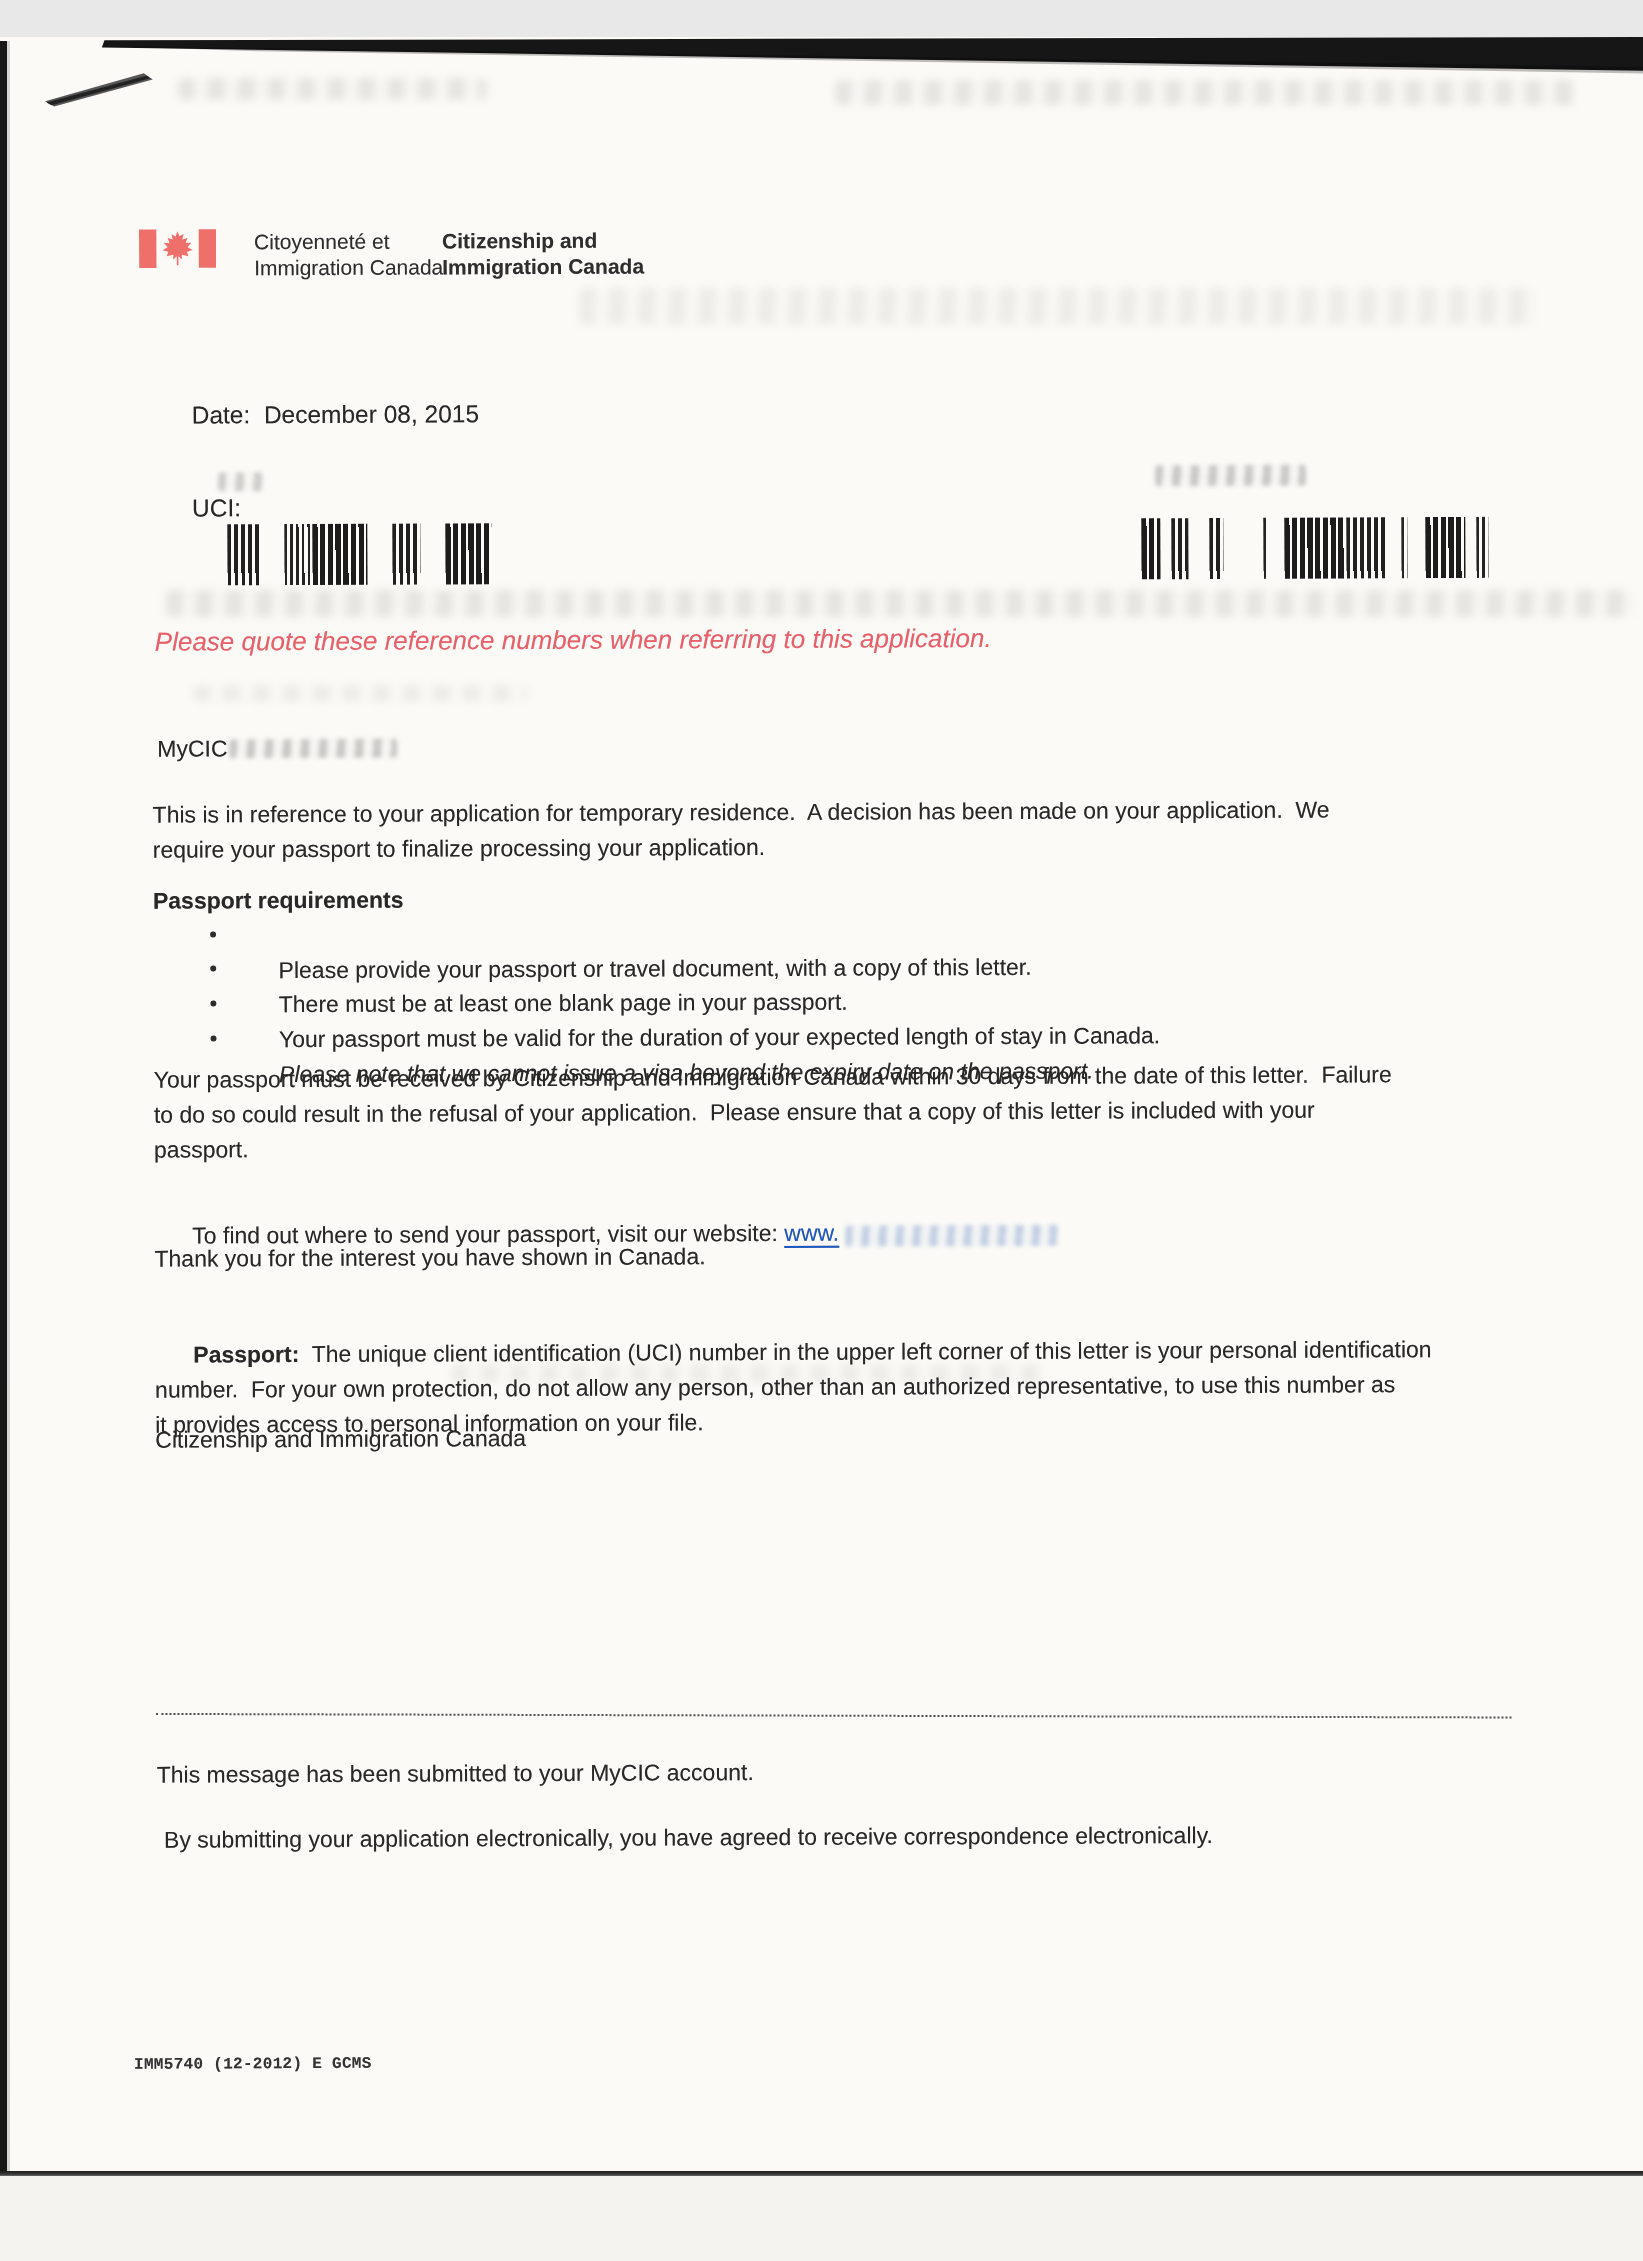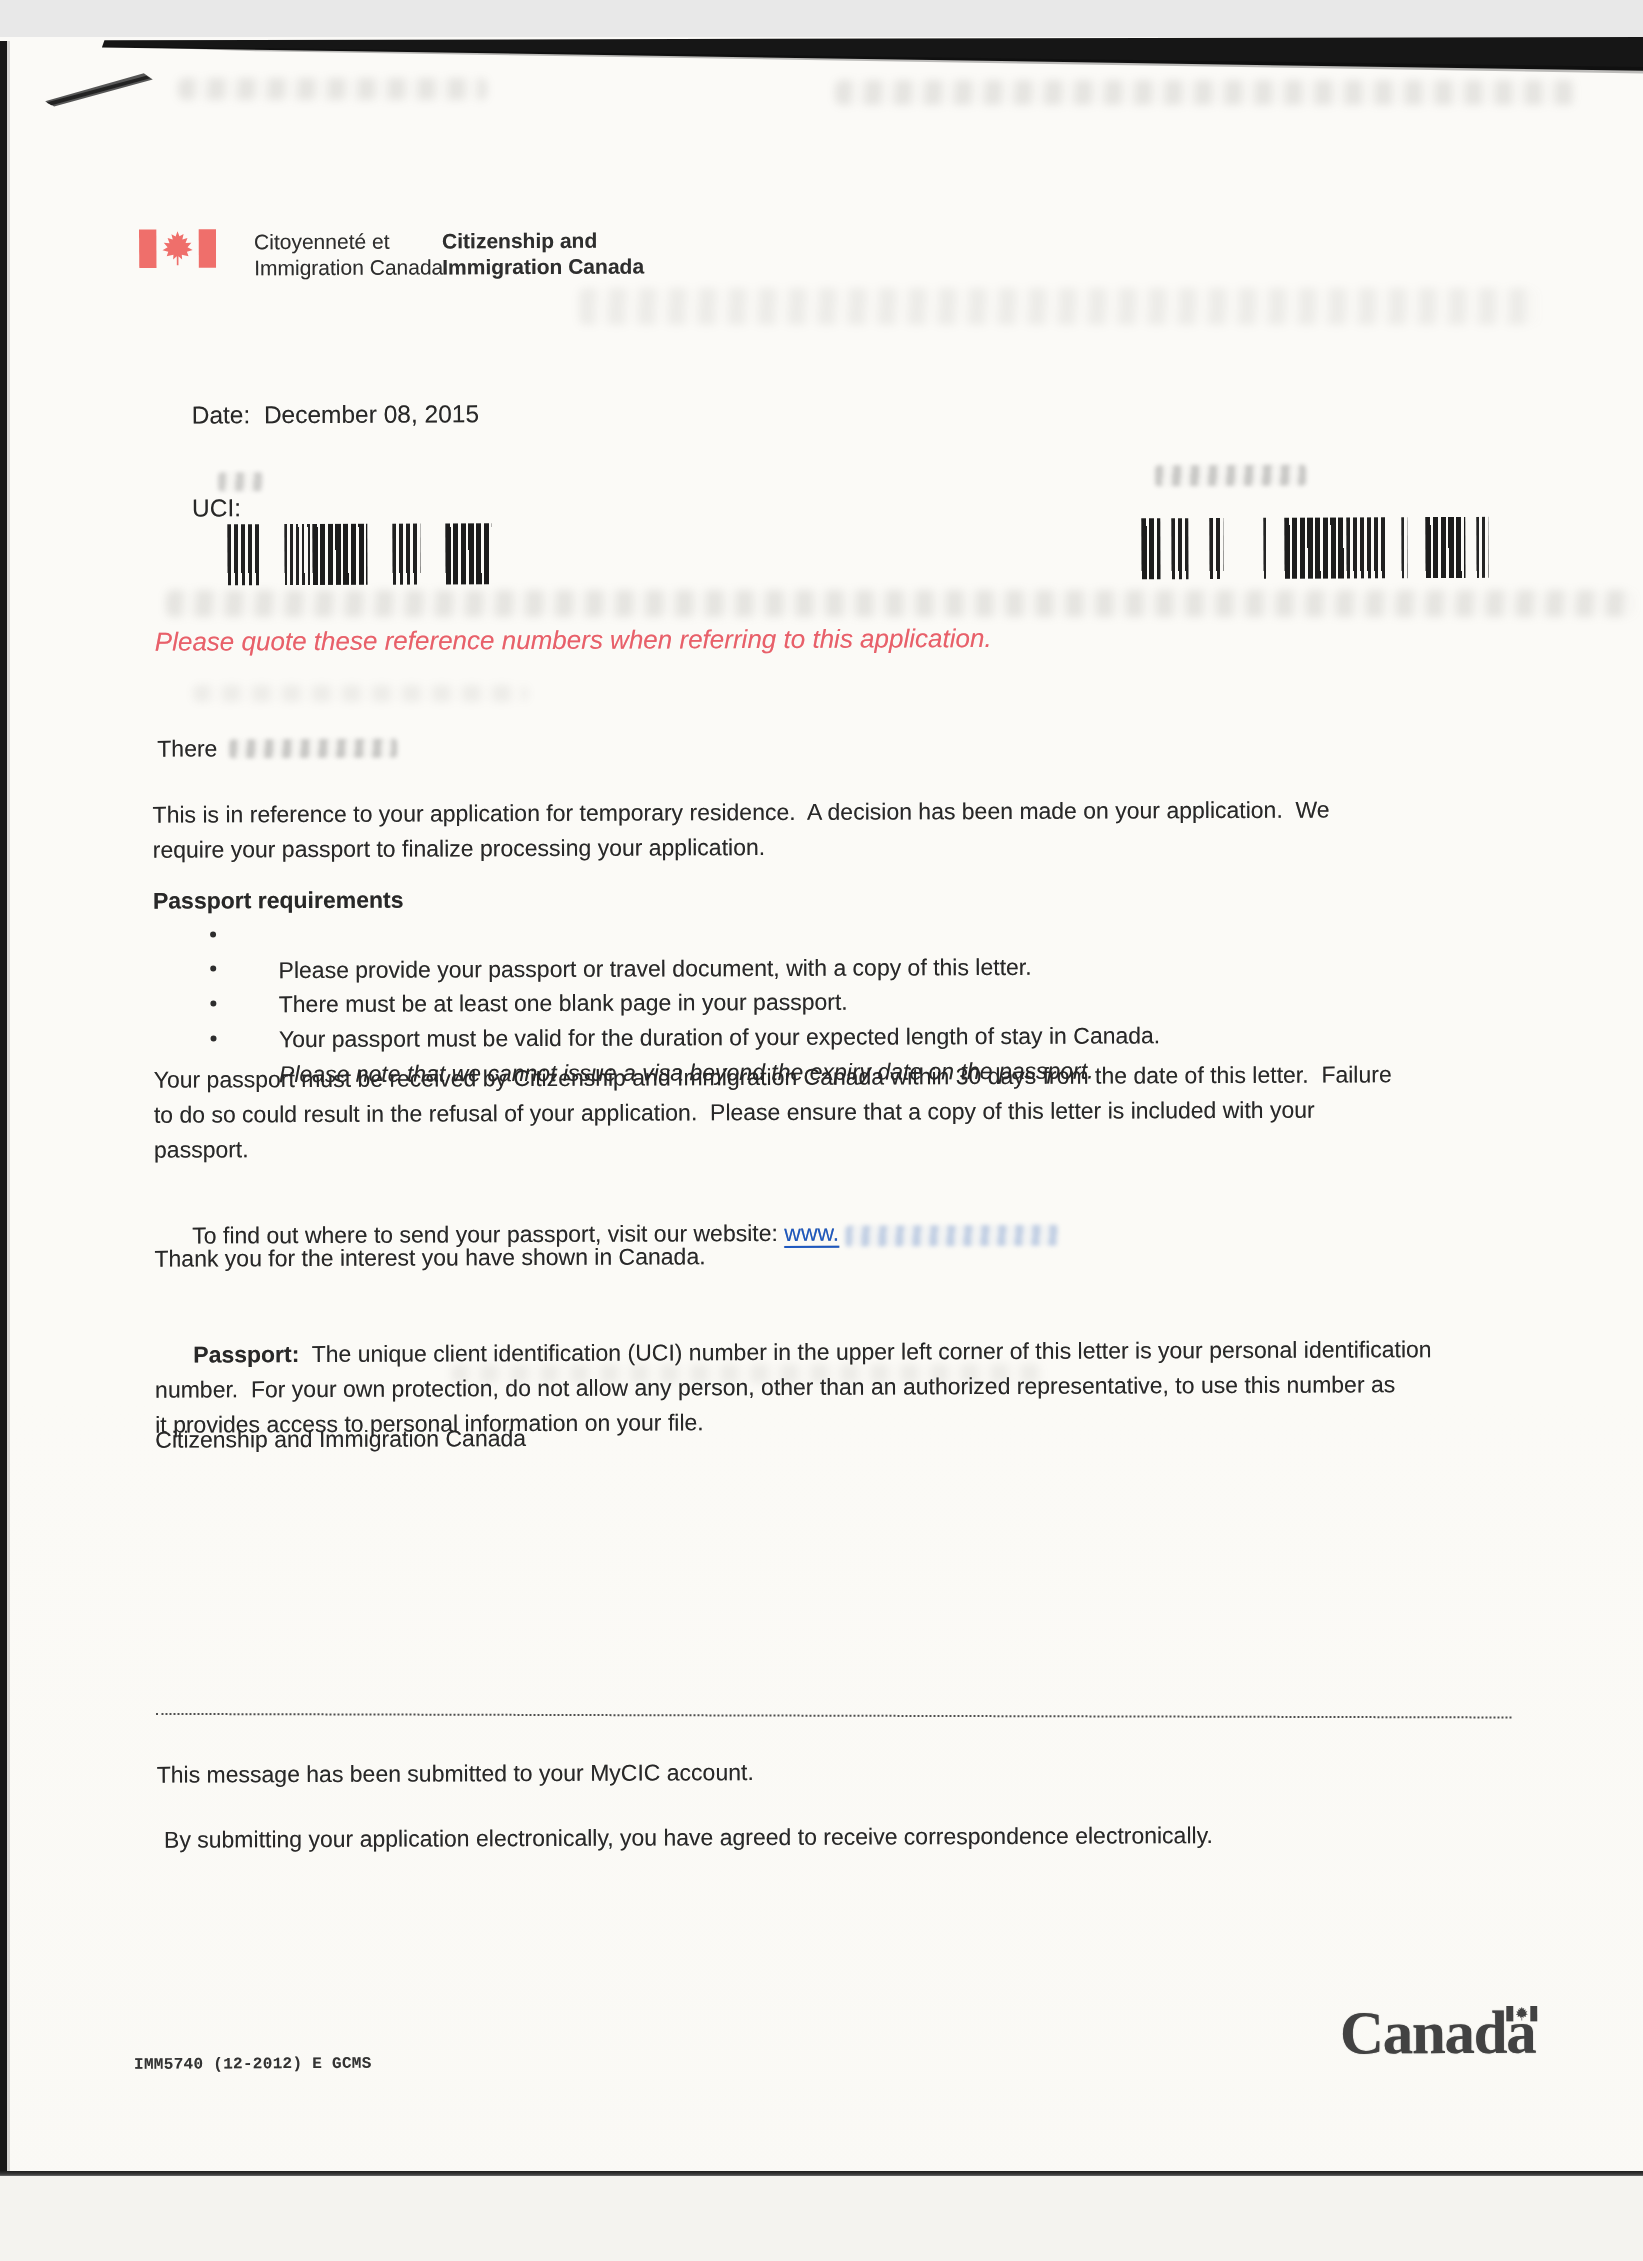--- a/index.html
+++ b/index.html
@@ -110,21 +110,21 @@
       <div class="bc bars-c" style="left:122px;width:5.2px;"></div>
       <div class="bc bars-b" style="left:143px;width:61px;"></div>
       <div class="bc bars-a" style="left:205px;width:39px;"></div>
       <div class="bc bars-c" style="left:260px;width:5.8px;"></div>
       <div class="bc bars-b" style="left:284px;width:40px;"></div>
       <div class="bc bars-c" style="left:335px;width:11.6px;"></div>
     </div>
 
     <div class="abs ref-note" style="left:153px;top:590px;">Please quote these reference numbers when referring to this application.</div>
 
-    <div class="abs txt" style="left:155px;top:695px;">There</div>
+    <div class="abs txt" style="left:155px;top:695px;">MyCIC</div>
     <div class="smudge" style="left:227px;top:703px;width:168px;height:19.3px;"></div>
 
     <div class="abs txt" style="left:150px;top:761px;">This is in reference to your application for temporary residence.  A decision has been made on your application.  We
 require your passport to finalize processing your application.</div>
 
     <div class="abs txt bold" style="left:150px;top:847px;">Passport requirements</div>
 
     <div class="bullet-row" style="left:237px;top:882px;">
       <span class="bullet-dot"></span><span>Please provide your passport or travel document, with a copy of this letter.</span>
     </div>
@@ -155,26 +155,16 @@
     </div>
 
     <div class="abs txt" style="left:150px;top:1386px;">Citizenship and Immigration Canada</div>
 
     <div class="dotted-sep"></div>
     <div class="abs txt" style="left:150px;top:1721px;">This message has been submitted to your MyCIC account.</div>
     <div class="abs txt" style="left:157px;top:1786px;">By submitting your application electronically, you have agreed to receive correspondence electronically.</div>
 
     <div class="abs form-code" style="left:126px;top:2019px;font-family:Liberation Mono, monospace;">IMM5740 (12-2012) E GCMS</div>
 
-    <div class="wordmark">
-      <span class="wm-text">Canada</span>
-      <svg class="wm-flag" width="32" height="16" viewBox="0 0 120 62">
-        <rect x="0" y="1" width="27" height="60" fill="#424242"></rect>
-        <rect x="93" y="1" width="27" height="60" fill="#424242"></rect>
-        <g transform="translate(30,1)">
-          <path fill="#424242" d="M30 3 L33 11 L39.5 7.5 L37.5 16 L45.5 13.5 L42.5 21.5 L51.5 21 L45.5 28 L53.5 32.5 L44.5 35 L47 42 L36.5 39.5 L37 47 L31.3 41.8 L31.3 56 L28.7 56 L28.7 41.8 L23 47 L23.5 39.5 L13 42 L15.5 35 L6.5 32.5 L14.5 28 L8.5 21 L17.5 21.5 L14.5 13.5 L22.5 16 L20.5 7.5 L27 11 Z"></path>
-        </g>
-      </svg>
-    </div>
 
   </div>
 </div>
 
 
 </body></html>

